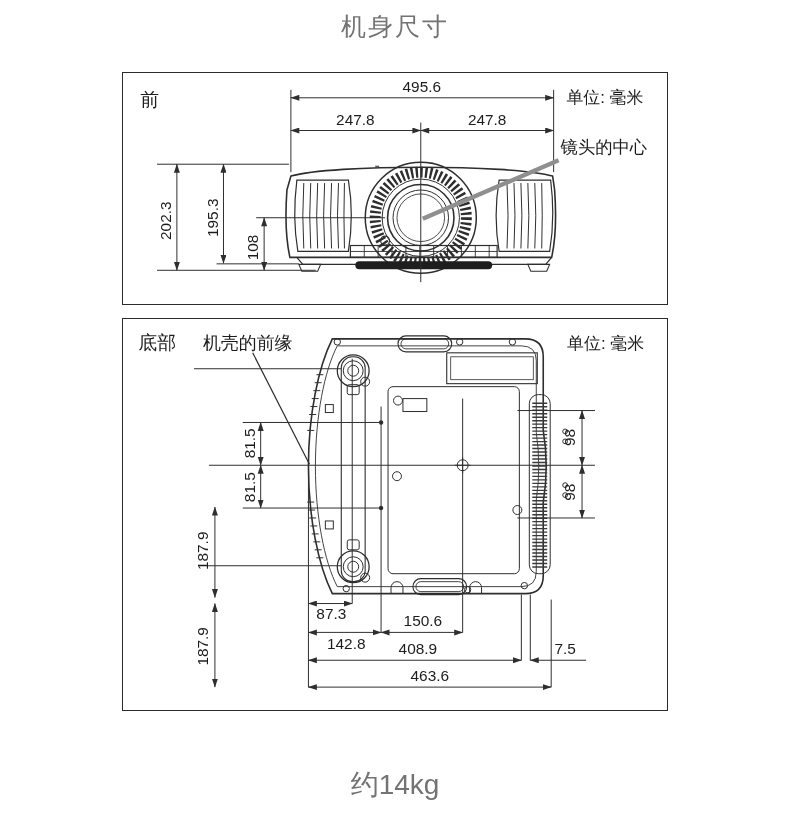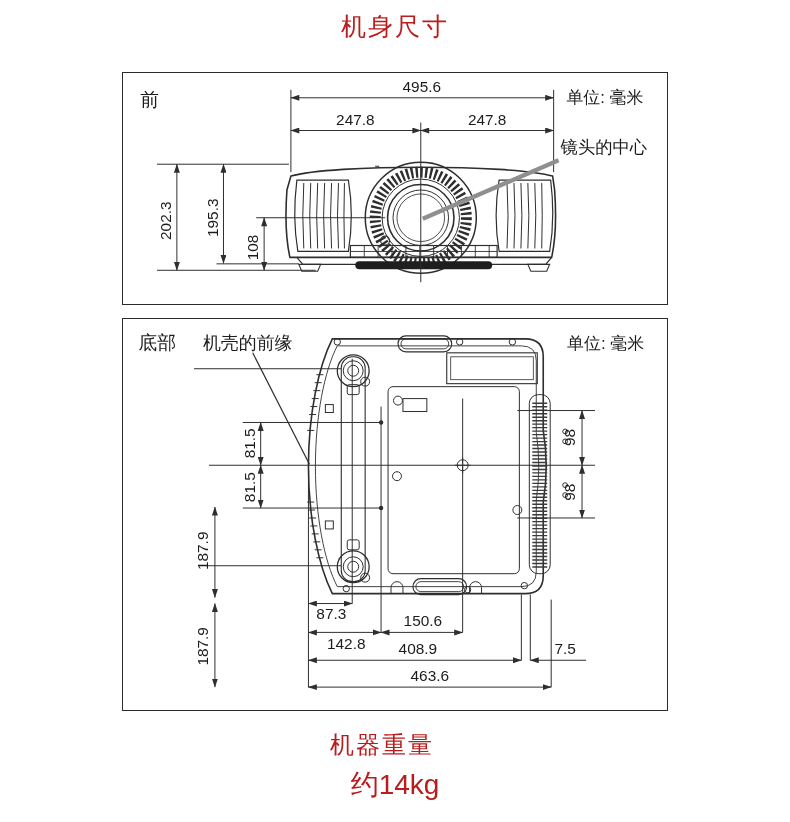--- a/index.html
+++ b/index.html
@@ -1,17 +1,17 @@
 <!DOCTYPE html>
 <html lang="zh"><head>
 <meta charset="utf-8">
 <style>
   html,body{margin:0;padding:0;background:#fff;}
   .stage{position:relative;width:790px;height:822px;background:#fff;overflow:hidden;
-         font-family:"Liberation Sans","DejaVu Sans",sans-serif;color:#b91c1c;}
+         font-family:"Liberation Sans","DejaVu Sans",sans-serif;color:#737373;}
   .center-text{position:absolute;left:0;right:0;text-align:center;}
   .title{top:10px;font-size:25px;letter-spacing:2px;}
   .wtitle{top:729px;font-size:24px;letter-spacing:2px;padding-right:26px;}
   .wvalue{top:766px;font-size:28px;}
   svg.panel{position:absolute;box-sizing:border-box;border:1.6px solid #2b2b2b;background:#fff;}
   svg text{font-family:"Liberation Sans","DejaVu Sans",sans-serif;fill:#1c1c1c;}
   .cjk{fill:#1c1c1c;}
   .ln{stroke:#2e2e2e;fill:none;}
   .dim{stroke:#2e2e2e;stroke-width:1;fill:none;}
   .dt{font-size:15.5px;}
@@ -194,16 +194,15 @@
       <text class="dt" x="444" y="337" text-anchor="middle">7.5</text>
       <text class="dt" x="308" y="364" text-anchor="middle">463.6</text>
     </g>
 
     <line x1="130" y1="34" x2="187" y2="146" stroke="#2e2e2e" stroke-width="1.2"></line>
     <text class="lbl cjk" x="15" y="30">底部</text>
     <text class="cjk" font-size="18" x="80" y="30">机壳的前缘</text>
     <text class="unit cjk" x="446" y="30">单位: 毫米</text>
   </svg>
 
-  <div class="center-text wtitle cjk">机器重量</div>
   <div class="center-text wvalue">约14kg</div>
 
 </div>
 
 </body></html>

